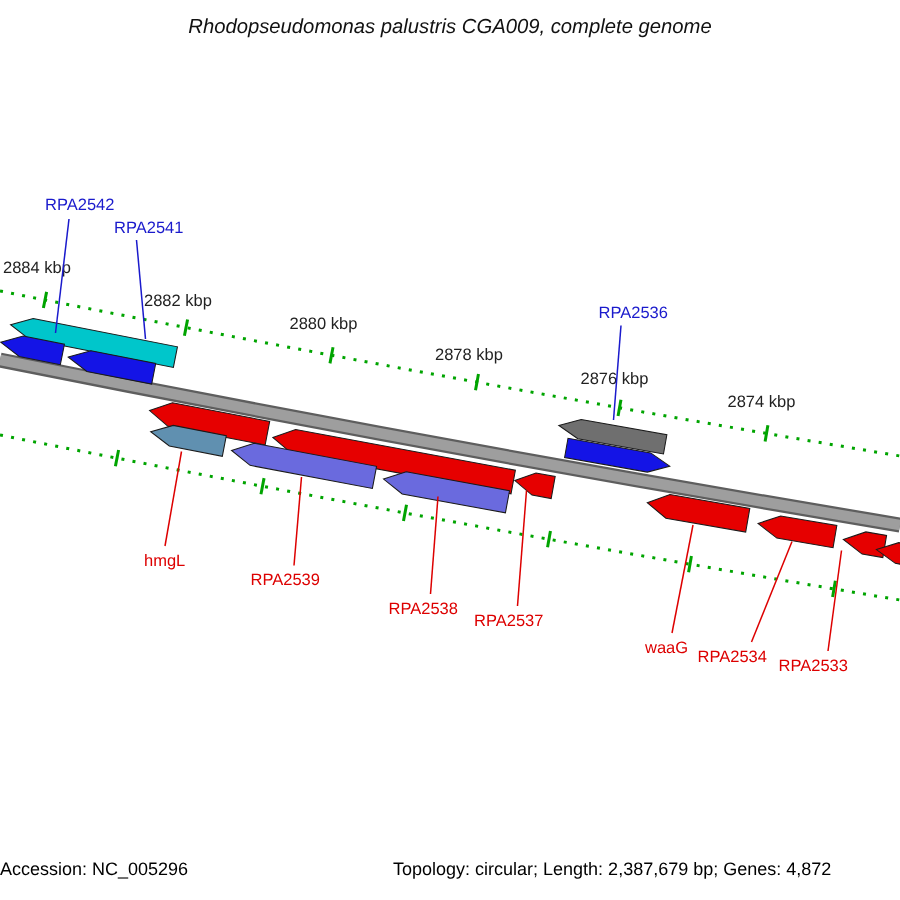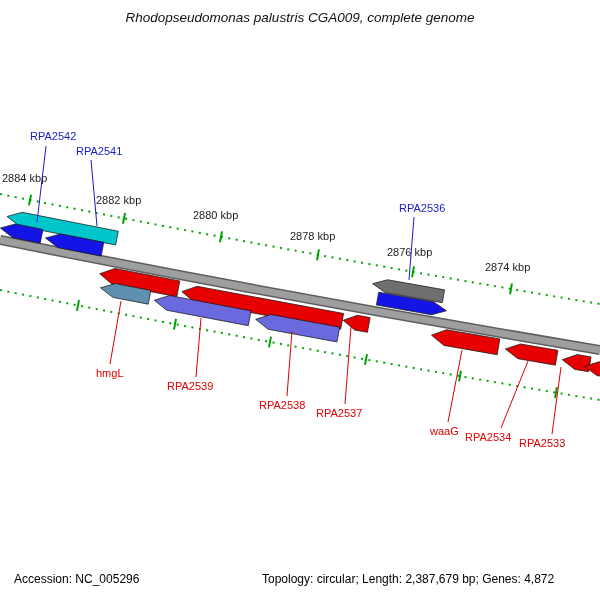--- a/index.html
+++ b/index.html
@@ -14,21 +14,21 @@
     position:absolute;top:10px;left:0;width:600px;
     text-align:center;
     font-style:italic;
     font-size:13.5px;
     color:#111;
   }
   .statusbar{
     position:absolute;top:572px;left:0;width:600px;
     font-size:12px;color:#000;
   }
-  .statusbar .acc{position:absolute;left:14px;top:0;}
+  .statusbar .acc{position:absolute;left:0;top:0;}
   .statusbar .det{position:absolute;left:262px;top:0;}
   svg{position:absolute;top:0;left:0;}
   text{font-family:"Liberation Sans", sans-serif;}
 </style>
 </head>
 <body>
 
 <div class="stage">
   <div class="title">Rhodopseudomonas palustris CGA009, complete genome</div>
 

